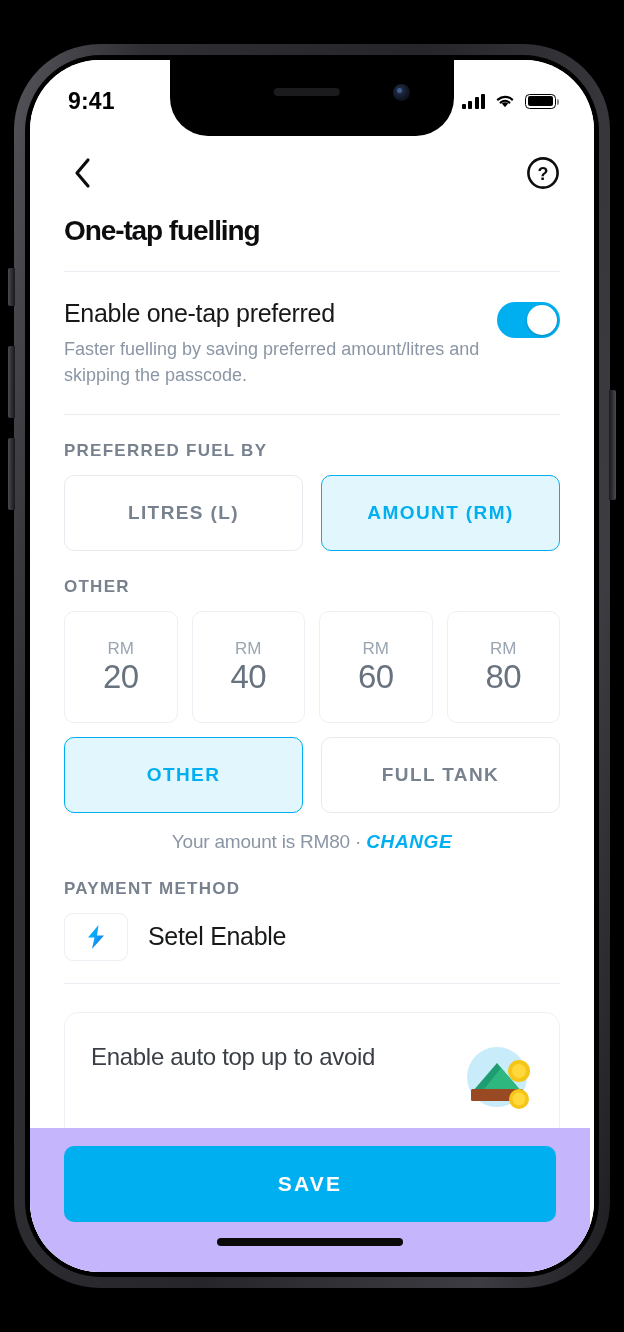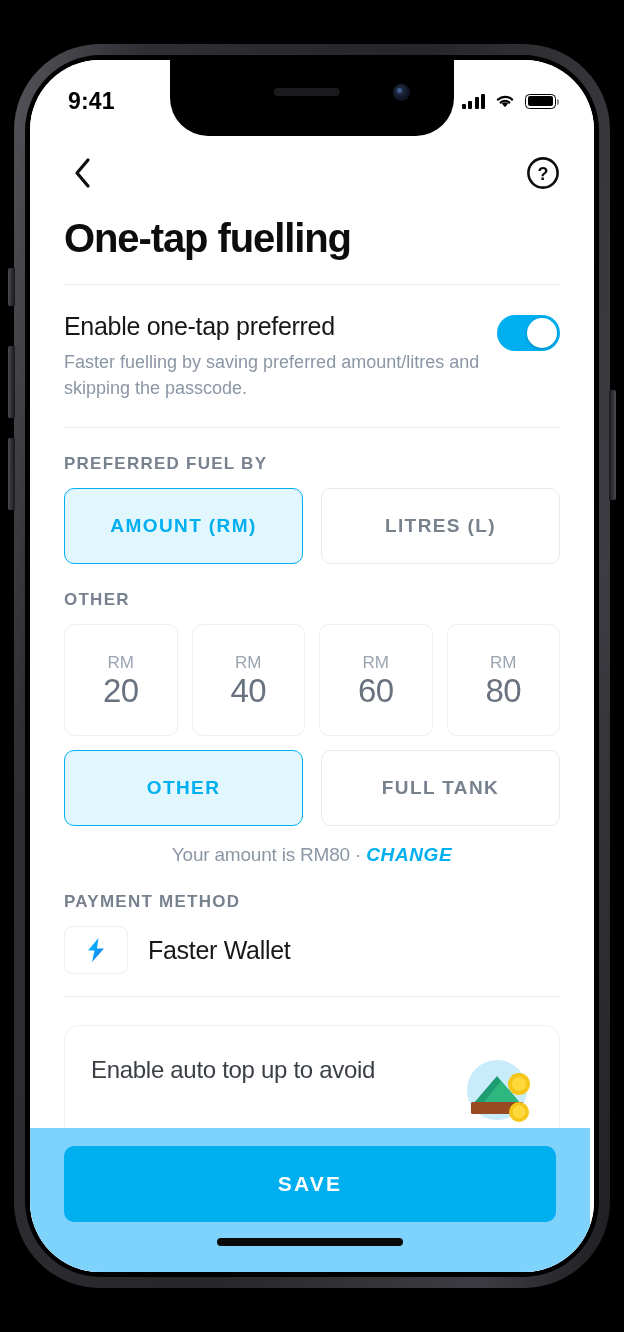--- a/index.html
+++ b/index.html
@@ -181,21 +181,21 @@
     display: flex; align-items: center; justify-content: center;
     cursor: pointer;
   }
   #help-button {
     width: 34px; height: 34px;
     cursor: pointer;
   }
 
   
   #page-title {
-    font-size: 40px;
+    font-size: 28px;
     font-weight: 700;
     color: #0d0d0f;
     letter-spacing: -1.1px;
     margin: 6px 0 24px 0;
     line-height: 1.1;
   }
 
   .divider {
     height: 1px;
     background: #e9edf2;
@@ -372,21 +372,21 @@
     max-width: 360px;
     text-align: center;
   }
   #promo-art { flex: 0 0 auto; }
 
   
   #bottom-bar {
     position: absolute;
     left: 0; right: 4px;
     bottom: 0;
-    background: #7dd3fc;
+    background: #c4b5fd;
     padding: 18px 34px 26px 34px;
     box-sizing: border-box;
     z-index: 25;
   }
   #save-button {
     width: 100%;
     height: 76px;
     border: none;
     border-radius: 10px;
     background: #00aff0;
@@ -471,22 +471,22 @@
         </div>
         <div id="toggle-switch">
           <div id="toggle-knob"></div>
         </div>
       </div>
 
       <div class="divider"></div>
 
       <div class="section-label">PREFERRED FUEL BY</div>
       <div class="two-col">
+        <div class="seg-btn">LITRES (L)</div>
         <div class="seg-btn selected">AMOUNT (RM)</div>
-        <div class="seg-btn">LITRES (L)</div>
       </div>
 
       <div class="section-label">OTHER</div>
       <div id="amount-grid">
         <div class="amount-chip">
           <span class="cur">RM</span>
           <span class="val">20</span>
         </div>
         <div class="amount-chip">
           <span class="cur">RM</span>
@@ -518,21 +518,21 @@
             <defs>
               <linearGradient id="boltgrad" x1="0" y1="0" x2="1" y2="1">
                 <stop offset="0%" stop-color="#00c2ff"></stop>
                 <stop offset="55%" stop-color="#0d9cf5"></stop>
                 <stop offset="100%" stop-color="#2f5bea"></stop>
               </linearGradient>
             </defs>
             <path d="M15.5 2 L5 14.5 L11.5 14.5 L9 26 L21 12.5 L14 12.5 Z" fill="url(#boltgrad)"></path>
           </svg>
         </div>
-        <div id="payment-name">Faster Wallet</div>
+        <div id="payment-name">Setel Enable</div>
       </div>
 
       <div class="divider"></div>
 
       <div id="promo-card">
         <div id="promo-text">Enable auto top up to avoid</div>
         <div id="promo-art">
           <svg width="72" height="72" viewBox="0 0 72 72">
             <circle cx="36" cy="36" r="30" fill="#c9ecfa"></circle>
             <circle cx="58" cy="30" r="11" fill="#f5c518"></circle>

